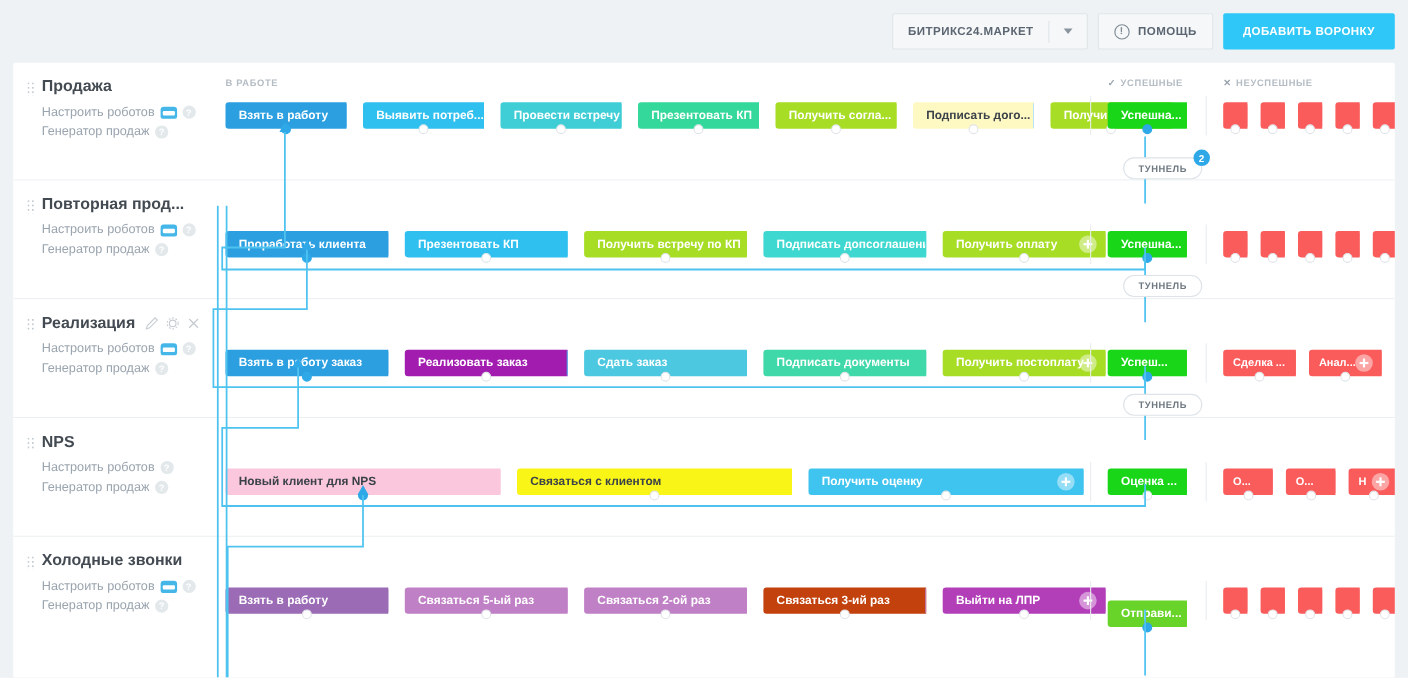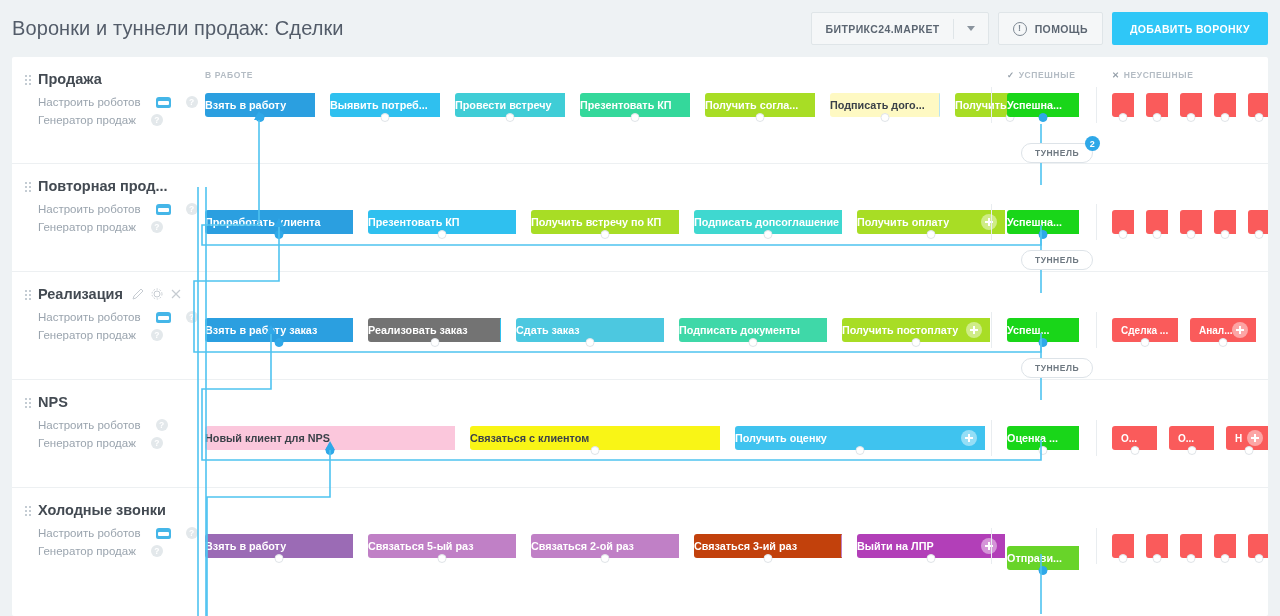--- a/index.html
+++ b/index.html
@@ -83,21 +83,21 @@
   .row-title-wrap { display: flex; align-items: center; gap: 6px; margin-left: 14px; }
   .row-title {
     font-size: 14.5px; font-weight: 700; color: #434a52; white-space: nowrap;
   }
   .title-icons { display: flex; align-items: center; gap: 7px; margin-left: 3px; }
   .ic { width: 12px; height: 12px; opacity: .55; }
   .ic svg { display: block; }
   .row-links { margin-left: 14px; margin-top: 9px; }
   .row-link {
     font-size: 11.5px; color: #9aa4ae; display: flex; align-items: center;
-    gap: 15px; margin-bottom: 6px; white-space: nowrap; cursor: pointer;
+    gap: 5px; margin-bottom: 6px; white-space: nowrap; cursor: pointer;
   }
   .robot-badge {
     width: 15px; height: 11px; border-radius: 3px 3px 2px 2px;
     background: #45b6e8; position: relative; flex: none;
   }
   .robot-badge::before {
     content: ''; position: absolute; left: 2px; right: 2px; top: 4px;
     height: 4px; background: #fff; border-radius: 1px;
   }
   .q-mark {
@@ -110,21 +110,21 @@
   .col-head {
     position: absolute; font-size: 8.5px; letter-spacing: .6px;
     color: #b4bcc4; font-weight: 600; text-transform: uppercase;
     display: flex; align-items: center; gap: 4px; white-space: nowrap;
   }
 
   .stages { position: absolute; top: 0; display: flex; align-items: flex-start; }
   .stage-wrap { position: relative; }
   .stage {
     position: relative; height: 24px; display: flex; align-items: center;
-    color: #fff; font-size: 10.8px; font-weight: 600;
+    padding-left: 12px; color: #fff; font-size: 10.8px; font-weight: 600;
     white-space: nowrap; overflow: hidden; cursor: pointer;
     border-radius: 3px 0 0 3px;
   }
   .stage.dark-text { color: #3b4149; }
   .stage .arrow {
     position: absolute; right: -8px; top: 0; width: 9px; height: 24px;
   }
   .stage-dot {
     position: absolute; left: 50%; bottom: -5px; transform: translateX(-50%);
     width: 9px; height: 9px; border-radius: 50%;
@@ -164,21 +164,20 @@
     position: absolute; right: -8px; top: -8px;
     width: 15px; height: 15px; border-radius: 50%; background: #2fa8e8;
     color: #fff; font-size: 9px; font-weight: 700;
     display: flex; align-items: center; justify-content: center;
   }
 </style>
 </head>
 <body>
 
 <div class="header">
-  <div class="page-title">Воронки и туннели продаж: Сделки</div>
   <div class="header-actions">
     <div class="btn btn-market">
       <span class="mk-label">БИТРИКС24.МАРКЕТ</span>
       <span class="mk-sep"></span>
       <span class="mk-arrow">
           <i class="caret"></i>
         </span>
     </div>
     <div class="btn btn-help">
       <span class="help-i">!</span>
@@ -507,21 +506,21 @@
           <div class="stage-wrap">
             <div class="stage " style="width:148px;background:#2b9fe0">
               <span>Взять в работу заказ</span>
               <svg class="arrow" width="9" height="24" viewBox="0 0 9 24">
                 <path d="M0 0 L9 12 L0 24 Z" fill="#2b9fe0"></path>
               </svg>
             </div>
             <span class="stage-dot active"></span>
           </div>
           <div class="stage-wrap">
-            <div class="stage " style="width:133px;background:#737373">
+            <div class="stage " style="width:148px;background:#a21caf">
               <span>Реализовать заказ</span>
               <svg class="arrow" width="9" height="24" viewBox="0 0 9 24">
                 <path d="M0 0 L9 12 L0 24 Z" fill="#2fc0ef"></path>
               </svg>
             </div>
             <span class="stage-dot "></span>
           </div>
           <div class="stage-wrap">
             <div class="stage " style="width:148px;background:#4cc8e0">
               <span>Сдать заказ</span>

